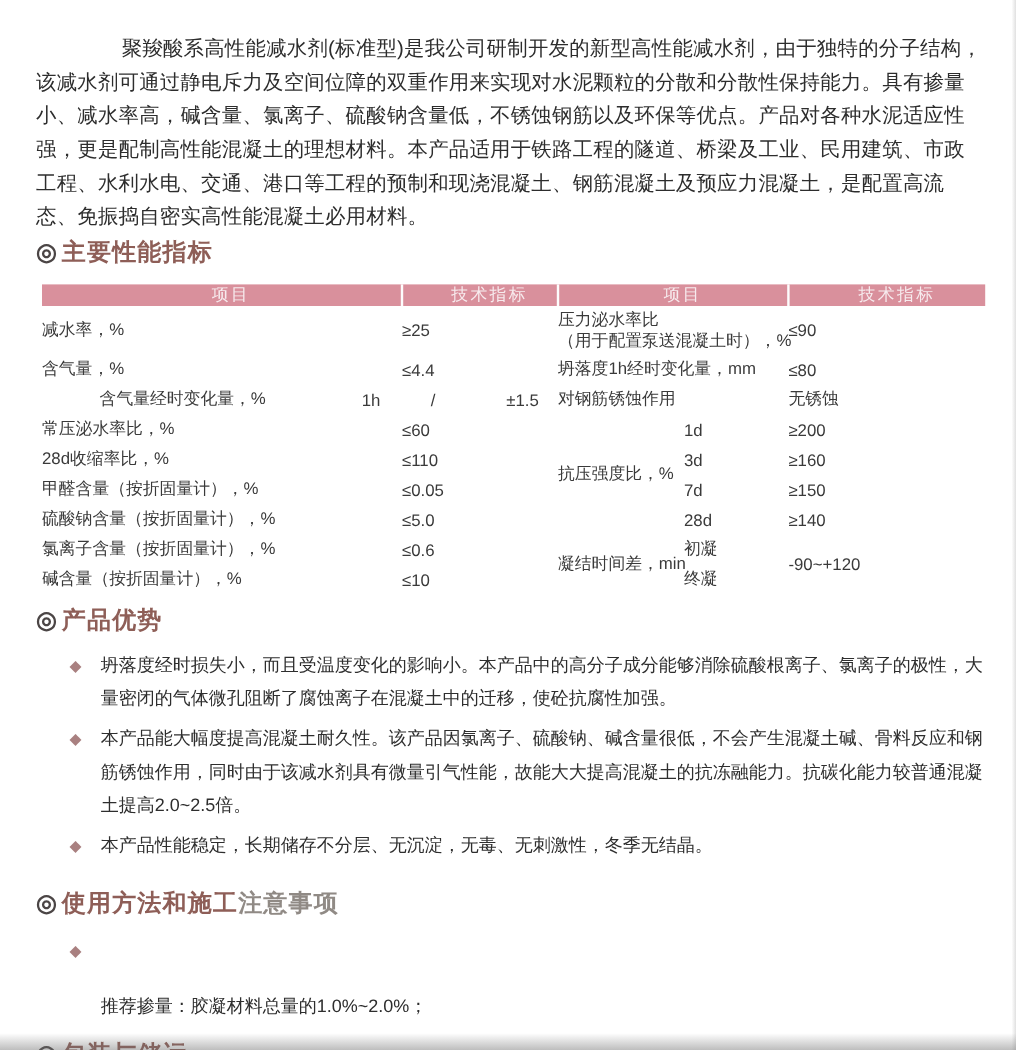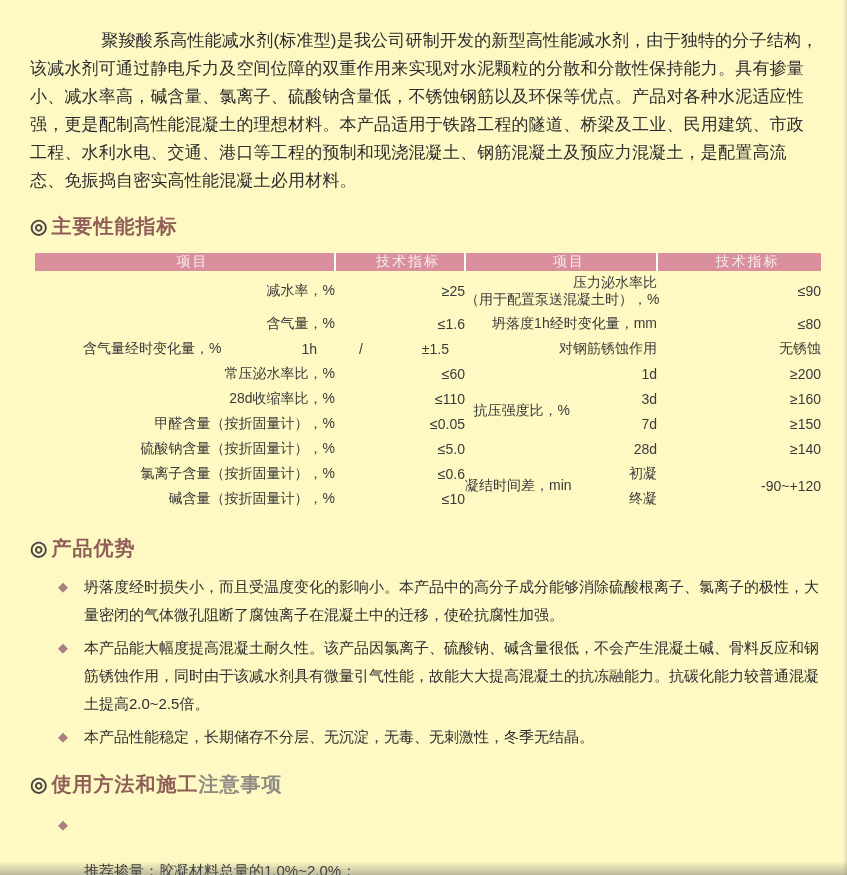--- a/index.html
+++ b/index.html
@@ -1,19 +1,19 @@
 <!DOCTYPE html>
 <html><head>
 <meta charset="utf-8">
 <style>
   * { margin:0; padding:0; box-sizing:border-box; }
   body { font-family:"Liberation Sans", sans-serif; background:#e8e8e8; }
   .page {
     position:relative; width:847px; height:875px; margin:0 auto;
-    background:#fef9c3; overflow:hidden; color:#303030;
+    background:#ffffff; overflow:hidden; color:#303030;
   }
   
   .scan-bottom {
     position:absolute; left:0; right:0; bottom:0; height:14px;
     background:linear-gradient(to bottom, rgba(120,120,120,0) 0%, rgba(110,110,110,0.45) 100%);
     pointer-events:none;
   }
   .scan-right {
     position:absolute; top:0; right:0; bottom:0; width:4px;
     background:linear-gradient(to right, rgba(120,120,120,0) 0%, rgba(120,120,120,0.25) 100%);
@@ -26,37 +26,37 @@
     color:#2d2d2d; letter-spacing:0.2px;
   }
 
   .section-heading {
     margin-left:30px; font-size:20px; font-weight:bold;
     color:#8e5e57; letter-spacing:1px;
   }
   .section-heading .marker { color:#4b4545; font-weight:bold; margin-right:3px; }
   .section-heading .fade { color:#908a85; }
 
-  .h-performance { margin-top:18px; }
-  .h-advantages  { margin-top:24px; }
+  .h-performance { margin-top:2px; }
+  .h-advantages  { margin-top:8px; }
   .h-usage       { margin-top:20px; }
   .h-packaging   { margin-top:12px; }
 
   
   table.perf {
     margin:13px 0 0 35px; width:786px;
     border-collapse:collapse; table-layout:fixed;
   }
   table.perf th {
     background:#d9909c; color:#f7ebee; font-weight:normal;
     font-size:14px; height:16px; letter-spacing:2px;padding-left:16px;
   }
   table.perf th + th { border-left:2px solid #fdfdfd; }
   table.perf td {
-    text-align:right; font-size:14px; color:#3a3a3a;
+    text-align:left; font-size:14px; color:#3a3a3a;
     height:25px; padding:0; white-space:nowrap;
   }
   tr.row-tall td { height:40px; }
   td.c-left { padding-right:85px; }
   td.c-left-flex div { display:flex; justify-content:space-between; align-items:center; padding:0 18px 0 48px; }
   td.c-val-flex div  { display:flex; justify-content:space-between; align-items:center; padding:0 16px 0 24px; }
   td.c-rlabel { line-height:17px; }
   td.c-group { text-align:left; padding-left:5px; overflow:visible; }
 
   
@@ -101,21 +101,21 @@
         <td class="c-left">减水率，%</td>
         <td>≥25</td>
         <td colspan="2" class="c-rlabel">
           <div>压力泌水率比</div>
           <div>（用于配置泵送混凝土时），%</div>
         </td>
         <td>≤90</td>
       </tr>
       <tr>
         <td class="c-left">含气量，%</td>
-        <td>≤1.6</td>
+        <td>≤4.4</td>
         <td colspan="2">坍落度1h经时变化量，mm</td>
         <td>≤80</td>
       </tr>
       <tr>
         <td class="c-left-flex">
           <div>
               <span>含气量经时变化量，%</span>
               <span>1h</span>
             </div>
         </td>

